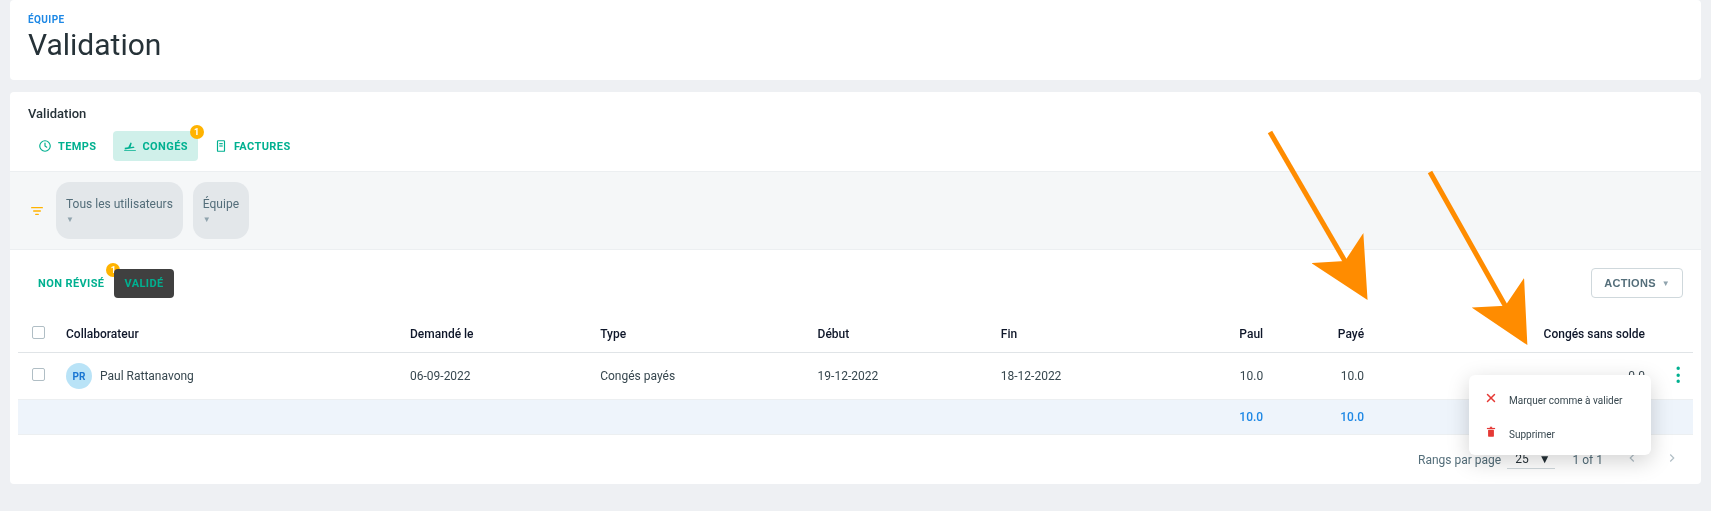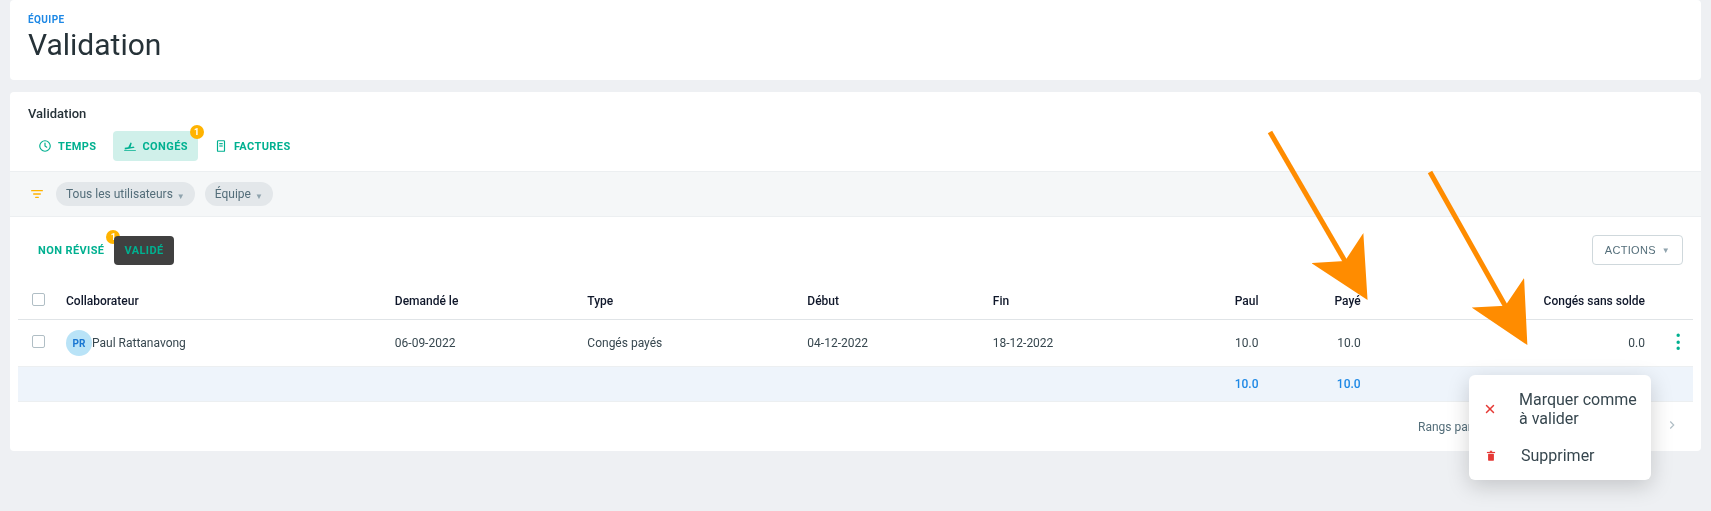--- a/index.html
+++ b/index.html
@@ -96,25 +96,26 @@
     gap: 10px;
   }
   .filter-icon {
     color: #ffb300;
     width: 18px; height: 18px;
     display: flex; align-items: center; justify-content: center;
   }
   .chip {
     background: #e3e7ea;
     border-radius: 14px;
-    padding: 5px 10px;
+    padding: 15px 10px;
     font-size: 12px;
     color: #546e7a;
-    display: flex; align-items: flex-end; gap: 4px;
-    cursor: pointer;
+    display: flex; align-items: flex-start; gap: 4px;
+    cursor: pointer;
+    flex-direction: column;
   }
   .chip .caret { font-size: 8px; color: #90a4ae; }
 
   .status-tabs {
     display: flex;
     align-items: center;
     padding: 18px 18px 18px 18px;
     position: relative;
   }
   .stab {
@@ -130,21 +131,21 @@
   .stab.active {
     background: #404040;
   }
   .actions-btn {
     margin-left: auto;
     border: 1px solid #cfd8dc;
     background: #fff;
     border-radius: 4px;
     padding: 8px 12px;
     font-size: 11px;
-    font-weight: 400;
+    font-weight: 700;
     letter-spacing: 0.3px;
     color: #546e7a;
     display: flex; align-items: center; gap: 6px;
     cursor: pointer;
   }
   .actions-btn .caret { font-size: 8px; color: #90a4ae; }
 
   table {
     width: calc(100% - 16px);
     margin: 0 8px;
@@ -169,20 +170,21 @@
 
   .avatar {
     display: inline-flex;
     align-items: center; justify-content: center;
     width: 26px; height: 26px;
     border-radius: 50%;
     background: #b9e3f7;
     color: #1976d2;
     font-size: 10px;
     font-weight: 700;
+    margin-right: 8px;
   }
   .collab-cell { display: flex; align-items: center; }
 
   tr.totals {
     background: #eef4fb;
   }
   tr.totals td {
     color: #1e88e5;
     font-weight: 500;
   }
@@ -235,24 +237,24 @@
     right: 50px;
     width: 182px;
     background: #fff;
     border-radius: 6px;
     box-shadow: 0 6px 22px rgba(0,0,0,0.18);
     padding: 6px 0;
     z-index: 50;
   }
   .menu-item {
     display: flex;
-    align-items: center;
-    gap: 22px;
+    align-items: flex-end;
+    gap: 10px;
     padding: 9px 14px;
-    font-size: 16px;
+    font-size: 10px;
     color: #37474f;
     cursor: pointer;
   }
   .menu-icon { width: 16px; height: 16px; display: flex; align-items: center; justify-content: center; }
   .m-red { color: #e53935; }
   .m-blue { color: #1e88e5; }
   .m-green { color: #00b090; }
 
   
   .arrows {
@@ -358,21 +360,21 @@
       <tr>
         <td class="checkbox-col"><span class="checkbox"></span></td>
         <td>
           <div class="collab-cell">
             <span class="avatar">PR</span>
             <span>Paul  Rattanavong</span>
           </div>
         </td>
         <td>06-09-2022</td>
         <td>Congés payés</td>
-        <td>04-12-2022</td>
+        <td>19-12-2022</td>
         <td>18-12-2022</td>
         <td class="num">10.0</td>
         <td class="num">10.0</td>
         <td class="num">0.0</td>
         <td class="row-actions">
           <div class="kebab">
             <span>•</span>
               <span>•</span>
               <span>•</span>
           </div>

